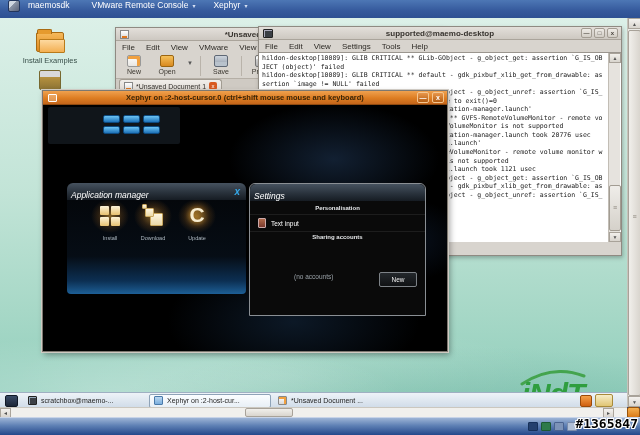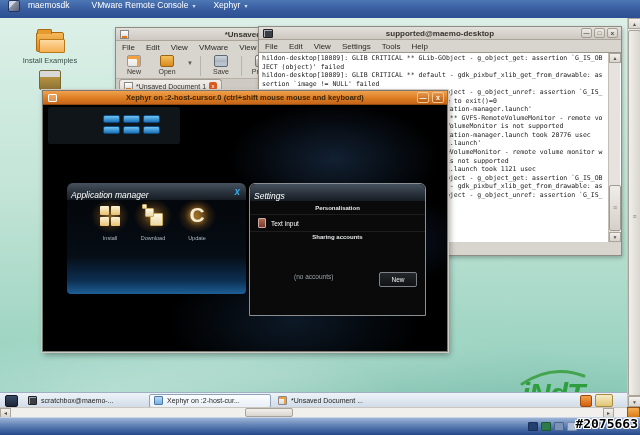--- a/index.html
+++ b/index.html
@@ -432,13 +432,13 @@
 <div id="scroll-corner" class="abs"></div>
 
 <div id="host-statusbar" class="abs">
   <div id="status-icons">
     <span class="sic1"></span>
     <span class="sic2"></span>
     <span class="sic3"></span>
     <span class="sic4"></span>
   </div>
 </div>
-<div id="bug-annotation">#2075663</div>
+<div id="bug-annotation">#1365847</div>
 
 </body></html>

